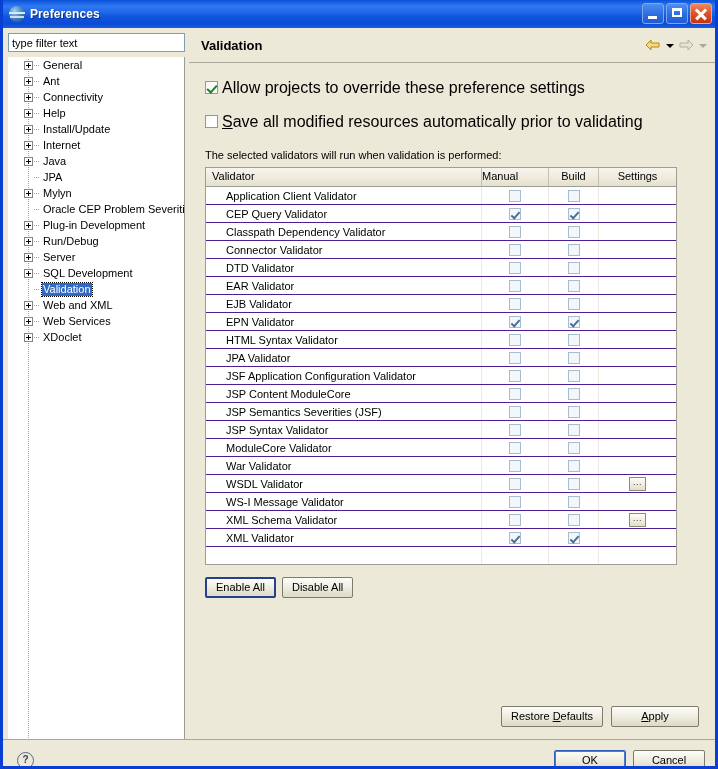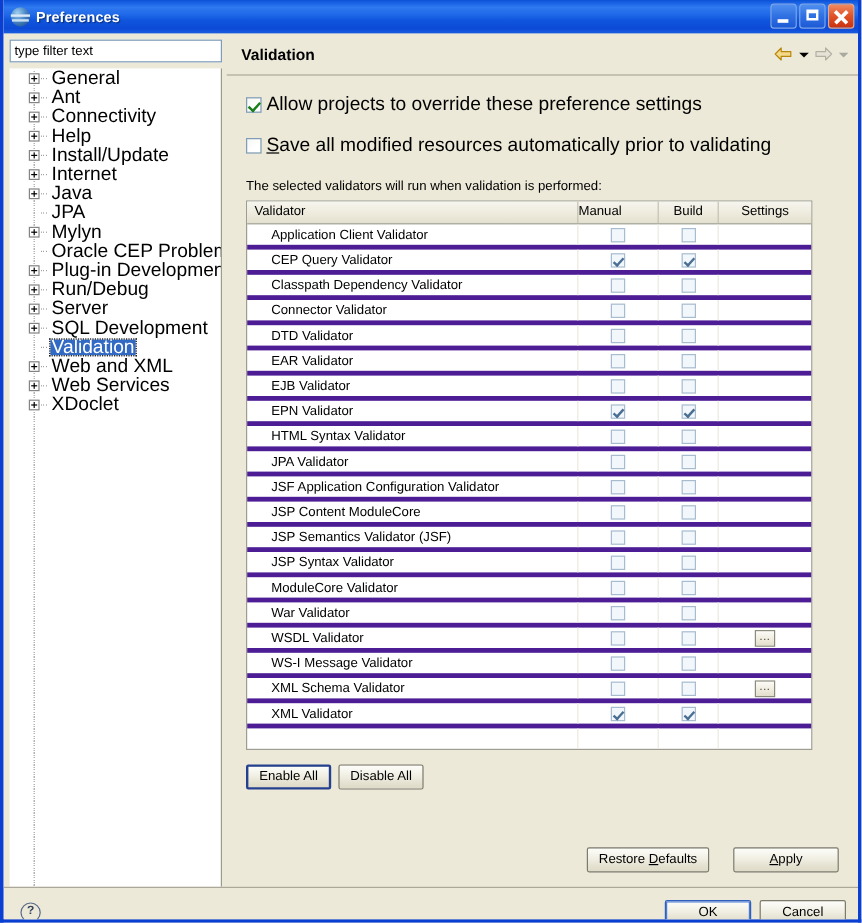--- a/index.html
+++ b/index.html
@@ -186,21 +186,21 @@
     background: transparent;
   }
   .tw.leaf:before, .tw.leaf:after { display: none; }
   .tdash {
     width: 6px; height: 1px;
     flex: none;
     background: repeating-linear-gradient(to right,#a0a0a0 0 1px, transparent 1px 2px);
     margin-right: 2px;
   }
   .tlabel {
-    font-size: 16px;
+    font-size: 11px;
     line-height: 13px;
     padding: 0 1px;
   }
   .tree-item.selected .tlabel {
     background: #316ac5;
     color: #ffffff;
     outline: 1px dotted #000000;
     outline-offset: 0px;
   }
   
@@ -331,21 +331,21 @@
     white-space: nowrap;
   }
   .th.c-name     { width: 276px; }
   .th.c-manual   { width: 67px; text-align: left; padding-left: 0; }
   .th.c-build    { width: 50px; text-align: center; padding-left: 0; }
   .th.c-settings { width: 77px; text-align: center; padding-left: 0; border-right: none; }
 
   .trow {
     display: flex;
     height: 17px;
-    border-bottom: 4px solid #4c1d95;
+    border-bottom: 1px solid #4c1d95;
     cursor: default;
   }
   .trow:last-child { border-bottom: none; }
   .td {
     box-sizing: border-box;
     border-right: 1px solid #ece9de;
     font-size: 11px;
     line-height: 16px;
     overflow: hidden;
     white-space: nowrap;
@@ -420,21 +420,21 @@
   .xpbtn.defaultbtn {
     border: 1px solid #2f5fbd;
     box-shadow: 0 0 0 1px #4a7ad6 inset;
   }
 
   #bottom-right-btns {
     position: absolute;
     right: 16px;
     bottom: 12px;
     display: flex;
-    gap: 20px;
+    gap: 8px;
   }
   #bottom-right-btns .xpbtn { min-width: 88px; }
 
   
   #footer {
     height: 40px;
     border-top: 1px solid #aca899;
     background: #ece9d8;
     display: flex;
     align-items: center;
@@ -736,21 +736,21 @@
                 <div class="td c-name">JSP Content ModuleCore</div>
                 <div class="td c-manual">
                   <span class="tcheck"></span>
                 </div>
                 <div class="td c-build">
                   <span class="tcheck"></span>
                 </div>
                 <div class="td c-settings"></div>
               </div>
               <div class="trow">
-                <div class="td c-name">JSP Semantics Validator (JSF)</div>
+                <div class="td c-name">JSP Semantics Severities (JSF)</div>
                 <div class="td c-manual">
                   <span class="tcheck"></span>
                 </div>
                 <div class="td c-build">
                   <span class="tcheck"></span>
                 </div>
                 <div class="td c-settings"></div>
               </div>
               <div class="trow">
                 <div class="td c-name">JSP Syntax Validator</div>

